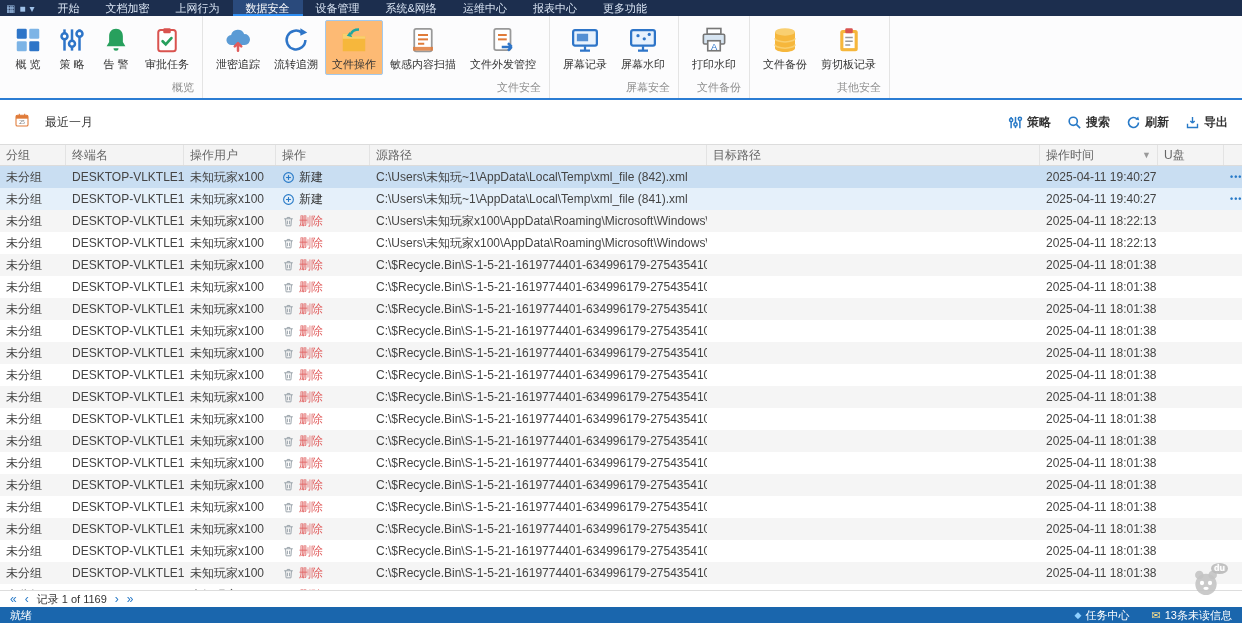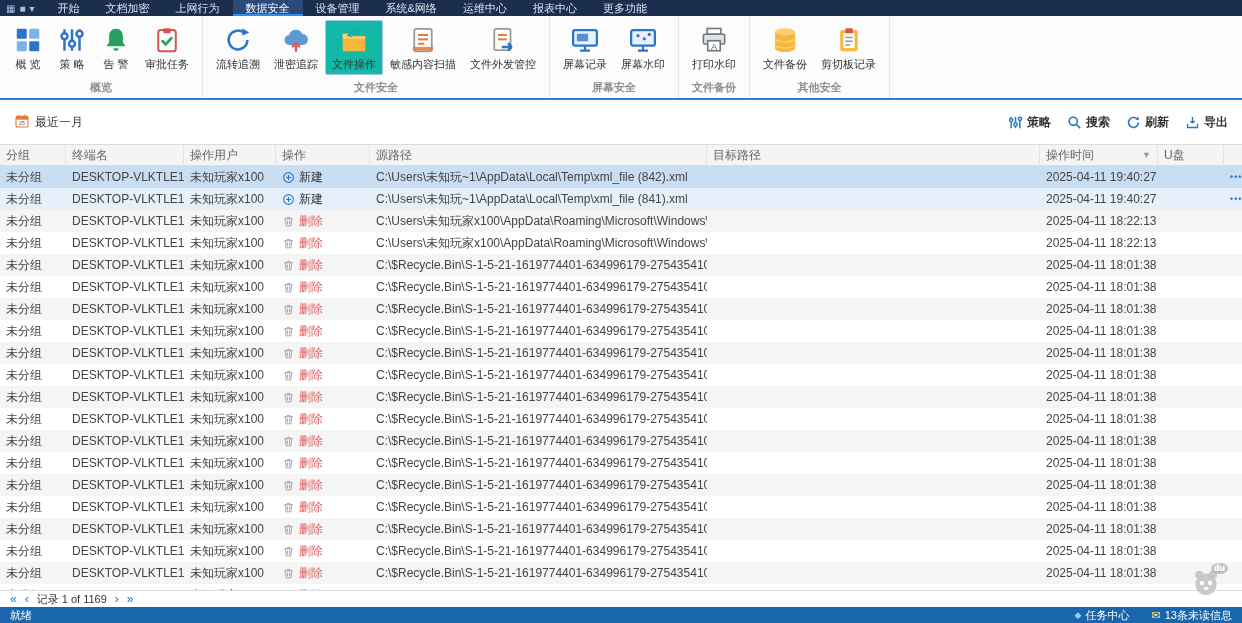--- a/index.html
+++ b/index.html
@@ -14,28 +14,28 @@
   .menu-tabs { display:flex; }
   .menu-tab { padding:0 13px; display:flex; align-items:center; white-space:nowrap; }
   .menu-tab.selected { background:#2a4a7c; color:#fff; box-shadow: inset 0 -2px 0 #2d8cf0; }
 
   
   .ribbon { flex:0 0 84px; background:#fcfcfd; border-bottom:2px solid #2b7cd3; display:flex; }
   .rgroup { display:flex; flex-direction:column; border-right:1px solid #e4e4e4; padding:0 2px; }
   .ritems { flex:1; display:flex; align-items:flex-start; padding:4px 4px 0; }
   .ritem { display:flex; flex-direction:column; align-items:center; padding:3px 6px 2px;
            border:1px solid transparent; border-radius:2px; }
-  .ritem.selected { background:#14b8a6; border-color:#a3c9ec; }
+  .ritem.selected { background:#fdba74; border-color:#a3c9ec; }
   .ricon { height:32px; display:flex; align-items:center; justify-content:center; }
   .rlabel { font-size:11px; color:#333; white-space:nowrap; margin-top:1px; }
-  .glabel { text-align:center; font-size:11px; color:#8f8f8f; padding:1px 6px 3px; white-space:nowrap;font-weight:bold; }
+  .glabel { text-align:right; font-size:11px; color:#8f8f8f; padding:1px 6px 3px; white-space:nowrap; }
 
   
   .toolbar { flex:0 0 44px; display:flex; align-items:center; justify-content:space-between; padding:0 14px; background:#fff; }
-  .datefilter { display:flex; align-items:center; gap:5px; font-size:12px; color:#333; }
+  .datefilter { display:flex; align-items:center; gap:15px; font-size:12px; color:#333;font-family:Liberation Serif, serif; }
   .tb-actions { display:flex; align-items:center; gap:16px; }
   .tb-item { display:flex; align-items:center; gap:4px; font-size:12px; color:#333; font-weight:bold; }
 
   
   .grid { flex:1; display:flex; flex-direction:column; overflow:hidden; font-size:12px; }
   .ghead { display:flex; flex:0 0 22px; background:#f4f4f4; border-top:1px solid #dcdcdc;
            border-bottom:1px solid #dcdcdc; color:#666; align-items:stretch; }
   .hcell { padding:0 6px; border-right:1px solid #e3e3e3; display:flex; align-items:center;
            justify-content:space-between; overflow:hidden; white-space:nowrap; flex:none; }
   .gbody { flex:1; overflow:hidden; }
@@ -138,35 +138,35 @@
             </div>
             <div class="rlabel">审批任务</div>
           </div>
         </div>
         <div class="glabel">概览</div>
       </div>
       <div class="rgroup">
         <div class="ritems">
           <div class="ritem">
             <div class="ricon">
+              <svg viewBox="0 0 24 24" width="30" height="30">
+                <path d="M7 16a4 4 0 0 1-.5-8A5.5 5.5 0 0 1 17 7.3 4.2 4.2 0 0 1 17.5 16z" fill="#5b9bd5"></path>
+                <path d="M12 20.5v-6m0 0l-2.6 2.6M12 14.5l2.6 2.6" stroke="#e05c5c" stroke-width="2" fill="none" stroke-linecap="round"></path>
+              </svg>
+            </div>
+            <div class="rlabel">泄密追踪</div>
+          </div>
+          <div class="ritem">
+            <div class="ricon">
               <svg viewBox="0 0 24 24" width="30" height="30" fill="none" stroke="#2e75c8" stroke-width="2">
                 <path d="M19.5 12a7.5 7.5 0 1 1-3-6"></path>
                 <polygon points="15.5,2.5 21,6 15.5,8.5" fill="#2e75c8" stroke="none"></polygon>
               </svg>
             </div>
             <div class="rlabel">流转追溯</div>
-          </div>
-          <div class="ritem">
-            <div class="ricon">
-              <svg viewBox="0 0 24 24" width="30" height="30">
-                <path d="M7 16a4 4 0 0 1-.5-8A5.5 5.5 0 0 1 17 7.3 4.2 4.2 0 0 1 17.5 16z" fill="#5b9bd5"></path>
-                <path d="M12 20.5v-6m0 0l-2.6 2.6M12 14.5l2.6 2.6" stroke="#e05c5c" stroke-width="2" fill="none" stroke-linecap="round"></path>
-              </svg>
-            </div>
-            <div class="rlabel">泄密追踪</div>
           </div>
           <div class="ritem selected">
             <div class="ricon">
               <svg viewBox="0 0 24 24" width="30" height="30">
                 <path d="M3 7h6l2 2h10v12H3z" fill="#f6b73c"></path>
                 <path d="M3 7h6l2 2h10v2H3z" fill="#f9cf70"></path>
                 <path d="M16 3.5c-4 0-6 2-6.5 4" fill="none" stroke="#1fa7a0" stroke-width="2"></path>
                 <polygon points="8.6,5.6 10.6,9.8 6.2,8.6" fill="#1fa7a0"></polygon>
               </svg>
             </div>

